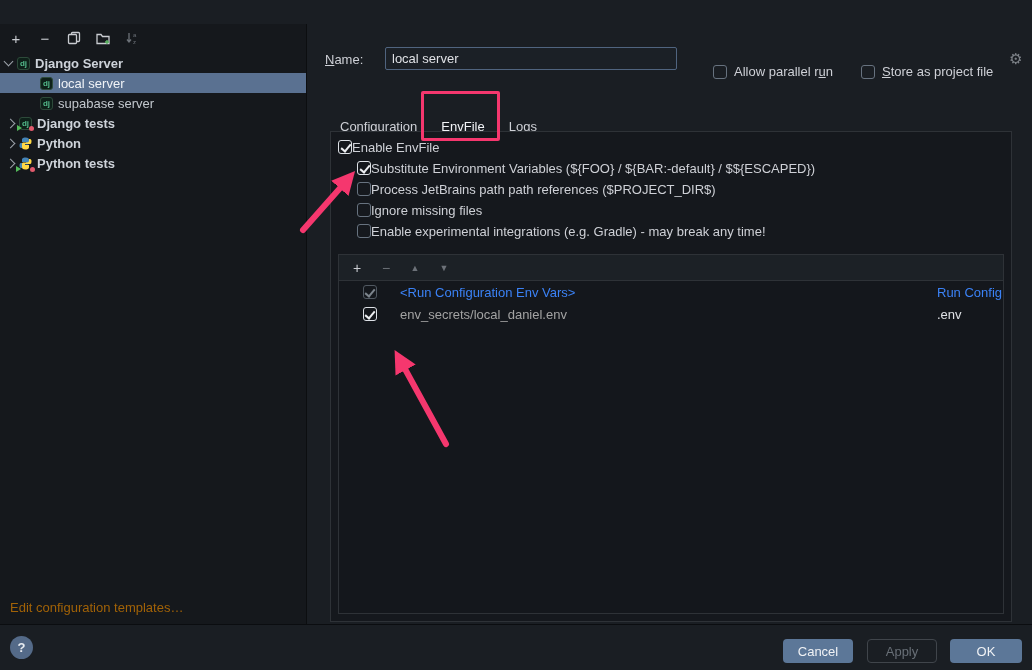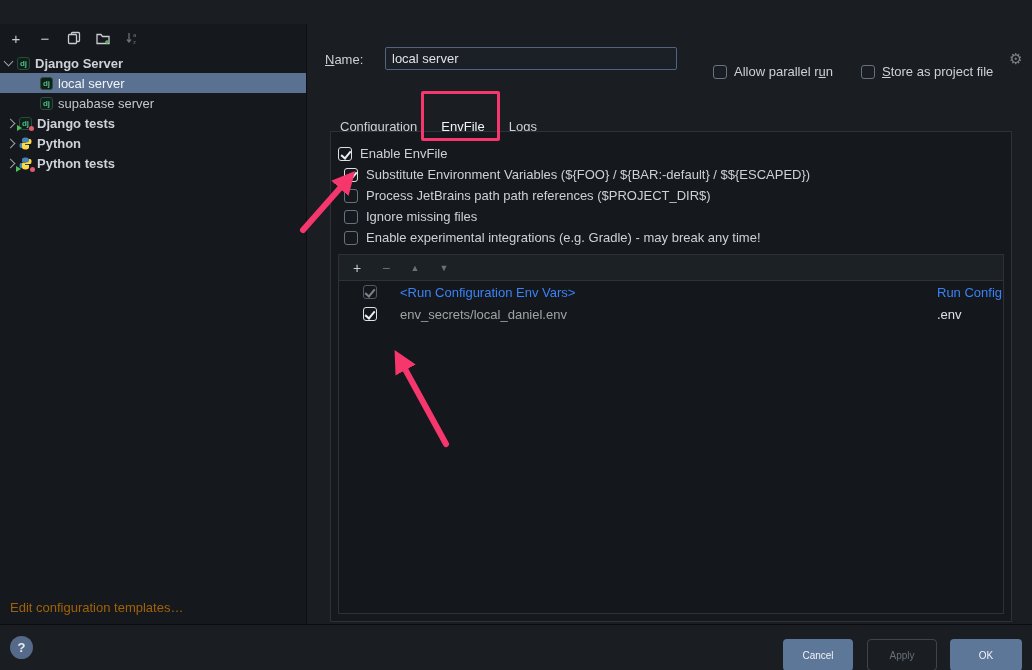--- a/index.html
+++ b/index.html
@@ -52,22 +52,22 @@
   .gear { position:absolute; left:701px; top:26px; color:#7d8288; font-size:15px; }
   .mn { text-decoration:underline; }
 
   .tabs { position:absolute; left:22px; top:81px; height:27px; display:flex; gap:4px;margin-top:9px; }
   .tab { padding:0 10px; display:flex; align-items:center; color:#ced0d6; border-bottom:3px solid transparent; }
   .tab.active { color:#f2f4f7; border-bottom-color:#7173e0; }
 
   .panel { position:absolute; left:22px; top:107px; width:682px; bottom:2px;
            background:#15181d; border:1px solid #2e3237; }
   .opts { padding:8px 0 0 7px; }
-  .opt { height:21px; display:flex; align-items:flex-end; gap:8px; color:#ced0d6; }
-  .opt.sub { margin-left:6px; }
+  .opt { height:21px; display:flex; align-items:flex-start; gap:0; color:#ced0d6; }
+  .opt.sub { margin-left:19px; }
 
   .cb { width:14px; height:14px; flex:none; border:1.5px solid #67727f; border-radius:3px; position:relative; }
   .cb.on { border-color:#dde1e6; }
   .cb.on::after { content:""; position:absolute; left:3.5px; top:0.5px; width:4px; height:8px;
                   border-right:2px solid #eceef1; border-bottom:2px solid #eceef1; transform:rotate(40deg); }
   .cb.disabled { border-color:#505861; }
   .cb.disabled.on { border-color:#505861; }
   .cb.disabled.on::after { border-color:#7c848c; }
 
   .envtable { position:absolute; left:7px; right:7px; top:122px; bottom:7px;
@@ -86,21 +86,21 @@
   .td-path { flex:1; color:#a3a3a3; }
   .td-type { width:70px; padding-left:4px; color:#dfe1e5; }
   .t-row.dim .td-path, .t-row.dim .td-type { color:#3b82f6; }
 
   
   .bottombar { position:absolute; left:0; right:0; bottom:0; height:46px; background:#1a1e23;
                border-top:1px solid #0b0d10; }
   .help-btn { position:absolute; left:10px; top:11px; width:23px; height:23px; border-radius:50%;
               background:#546a88; color:#e8ecf1; font-weight:bold; font-size:13px;
               display:flex; align-items:center; justify-content:center; }
-  .btn { position:absolute; top:14px; height:32px; border-radius:4px; font-size:10px;
+  .btn { position:absolute; top:14px; height:24px; border-radius:4px; font-size:13px;
          font-family:"Liberation Sans", sans-serif; display:flex; align-items:center; justify-content:center; }
   .btn.filled { background:#5c7798; color:#f0f2f5; border:none; }
   .btn.outline { background:transparent; border:1px solid #40454b; color:#686f77; }
   .btn-cancel { right:179px; width:70px; }
   .btn-apply { right:95px; width:70px; }
   .btn-ok { right:10px; width:72px; }
 
   
   .anno-rect { position:absolute; left:421px; top:91px; width:79px; height:50px;
                border:3px solid #f5376e; border-radius:2px; z-index:50; pointer-events:none; }

